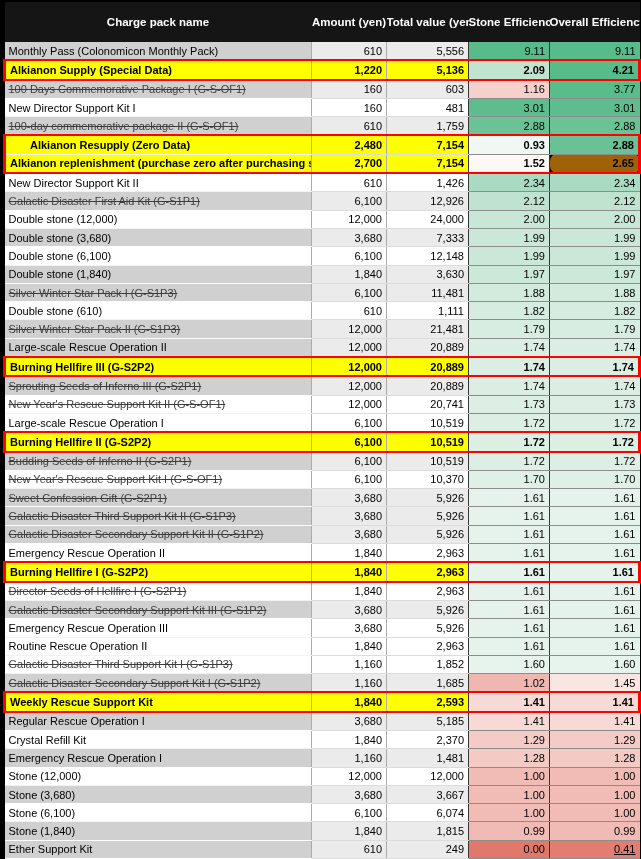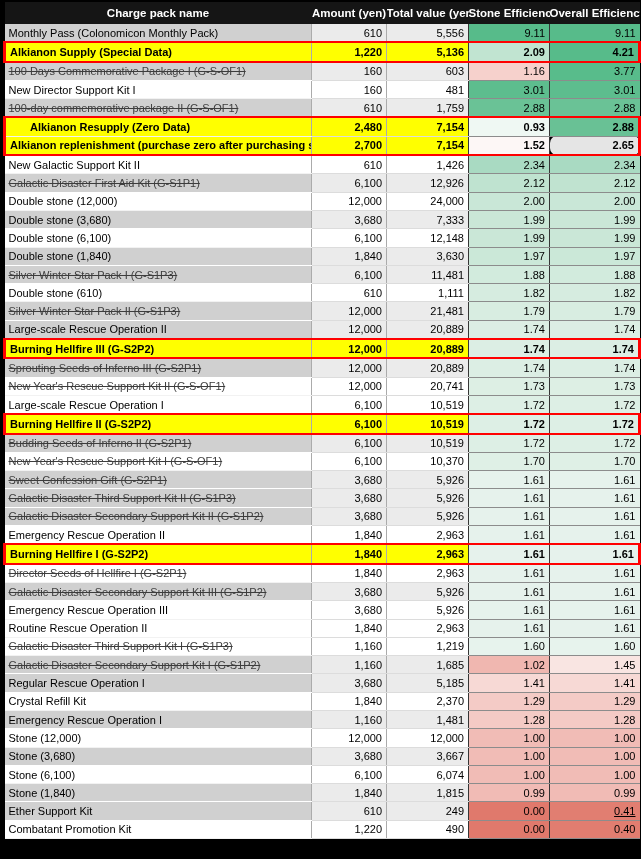--- a/index.html
+++ b/index.html
@@ -19,21 +19,21 @@
   col.c0{width:307px}
   col.c1{width:75px}
   col.c2{width:82px}
   col.c3{width:81px}
   col.c4{width:90px}
   th{
     background:#151515;
     color:#fff;
     font-weight:bold;
     font-size:11.5px;
-    height:22px;
+    height:40px;
     text-align:center;
     padding:0;
     white-space:nowrap;
     overflow:hidden;
   }
   td{
     height:17.3px;
     font-size:11px;
     padding:0;
     white-space:nowrap;
@@ -136,24 +136,24 @@
         <td class="c-num">2,480</td>
         <td class="c-num">7,154</td>
         <td class="c-eff" style="background: rgb(239, 248, 243);">0.93</td>
         <td class="c-eff" style="background: rgb(105, 193, 149);">2.88</td>
       </tr>
       <tr class="shade-y rb-bot">
         <td class="c-name">Alkianon replenishment (purchase zero after purchasing spe</td>
         <td class="c-num">2,700</td>
         <td class="c-num">7,154</td>
         <td class="c-eff" style="background: rgb(253, 247, 246); margin-top: 27px;">1.52</td>
-        <td class="c-eff" style="background: #e5e5e5; border-radius: 7px;">2.65</td>
-      </tr>
-      <tr class="shade-w">
-        <td class="c-name">New Galactic Support Kit II</td>
+        <td class="c-eff" style="background: #a16207; border-radius: 7px;">2.65</td>
+      </tr>
+      <tr class="shade-w">
+        <td class="c-name">New Director Support Kit II</td>
         <td class="c-num">610</td>
         <td class="c-num">1,426</td>
         <td class="c-eff" style="background: rgb(169, 218, 194);">2.34</td>
         <td class="c-eff" style="background: rgb(169, 218, 194);">2.34</td>
       </tr>
       <tr class="shade-g strike">
         <td class="c-name">Galactic Disaster First Aid Kit (G-S1P1)</td>
         <td class="c-num">6,100</td>
         <td class="c-num">12,926</td>
         <td class="c-eff" style="background: rgb(191, 227, 208);">2.12</td>
@@ -323,31 +323,38 @@
       <tr class="shade-w">
         <td class="c-name">Routine Rescue Operation II</td>
         <td class="c-num">1,840</td>
         <td class="c-num">2,963</td>
         <td class="c-eff" style="background: rgb(230, 242, 236);">1.61</td>
         <td class="c-eff" style="background: rgb(230, 242, 236);">1.61</td>
       </tr>
       <tr class="shade-w strike">
         <td class="c-name">Galactic Disaster Third Support Kit I (G-S1P3)</td>
         <td class="c-num">1,160</td>
-        <td class="c-num">1,219</td>
+        <td class="c-num">1,852</td>
         <td class="c-eff" style="background: rgb(231, 243, 237);">1.60</td>
         <td class="c-eff" style="background: rgb(231, 243, 237);">1.60</td>
       </tr>
       <tr class="shade-g strike">
         <td class="c-name">Galactic Disaster Secondary Support Kit I (G-S1P2)</td>
         <td class="c-num">1,160</td>
         <td class="c-num">1,685</td>
         <td class="c-eff" style="background: rgb(240, 183, 176);">1.02</td>
         <td class="c-eff" style="background: rgb(249, 229, 226); text-align: right;">1.45</td>
       </tr>
+      <tr class="shade-y rb-solo">
+        <td class="c-name">Weekly Rescue Support Kit</td>
+        <td class="c-num">1,840</td>
+        <td class="c-num">2,593</td>
+        <td class="c-eff" style="background: rgb(247, 217, 213);">1.41</td>
+        <td class="c-eff" style="background: rgb(247, 217, 213);">1.41</td>
+      </tr>
       <tr class="shade-g">
         <td class="c-name">Regular Rescue Operation I</td>
         <td class="c-num">3,680</td>
         <td class="c-num">5,185</td>
         <td class="c-eff" style="background: rgb(247, 217, 213);">1.41</td>
         <td class="c-eff" style="background: rgb(247, 217, 213);">1.41</td>
       </tr>
       <tr class="shade-w">
         <td class="c-name">Crystal Refill Kit</td>
         <td class="c-num">1,840</td>

